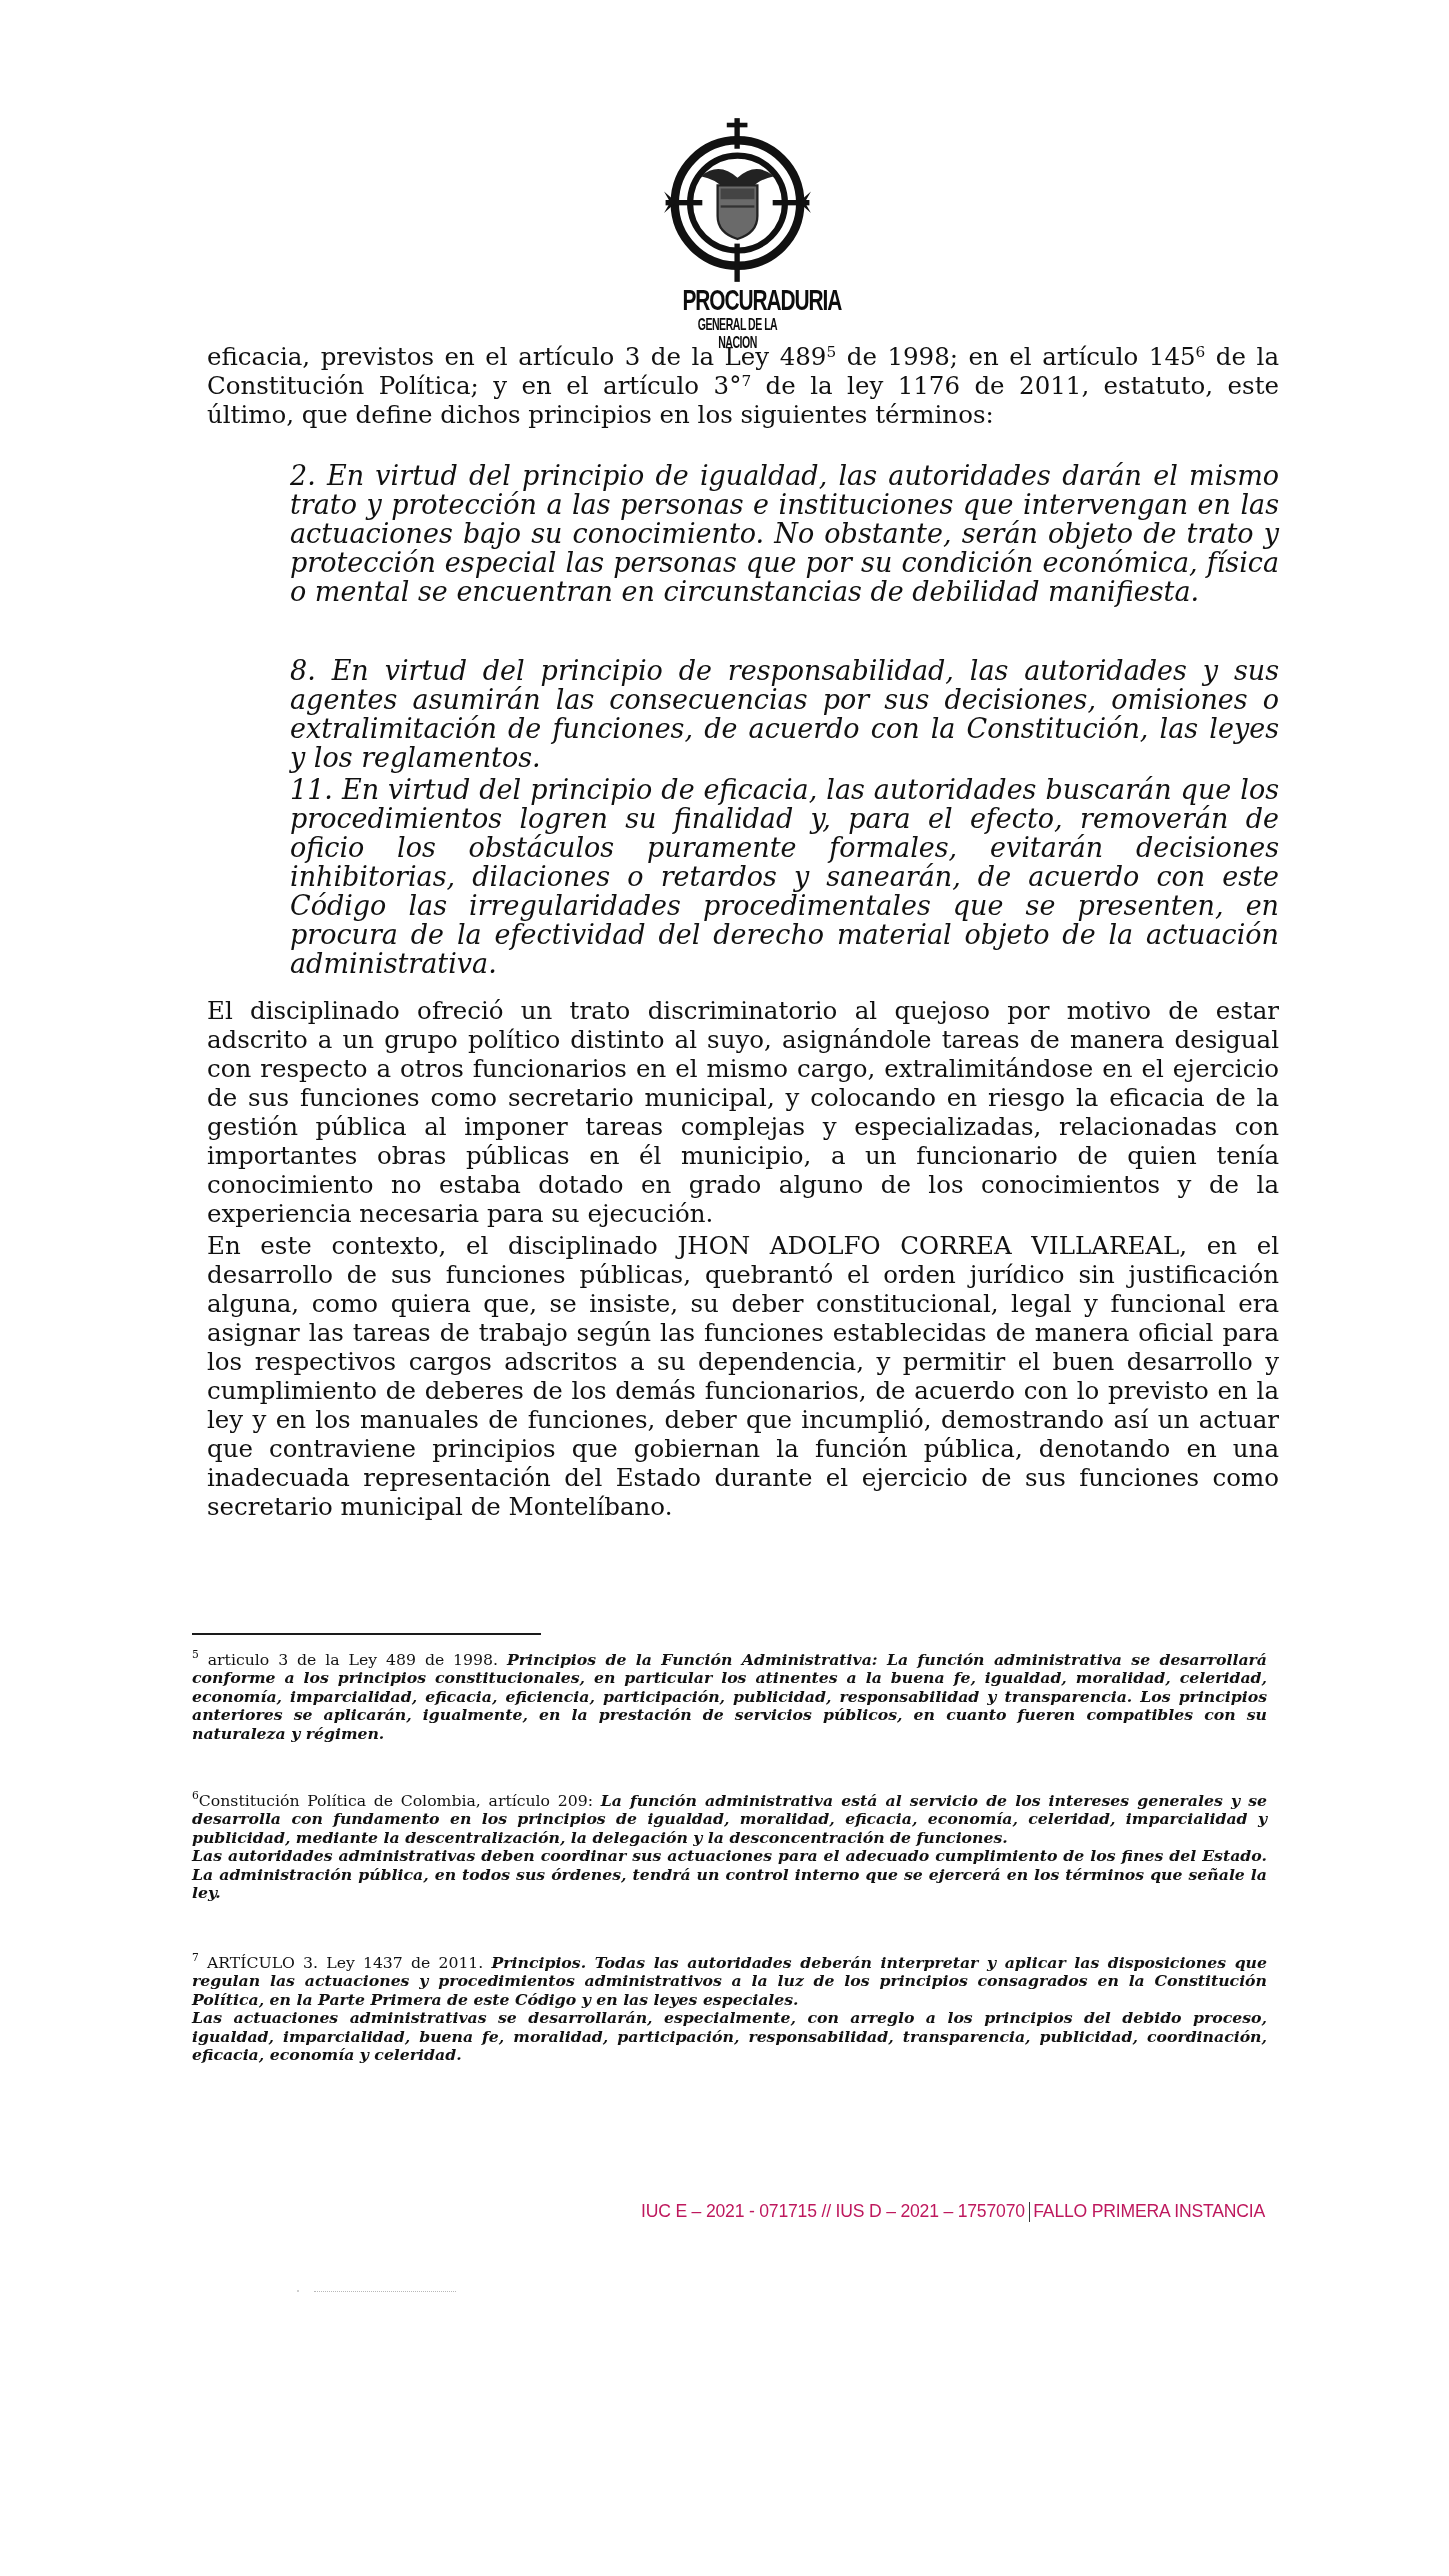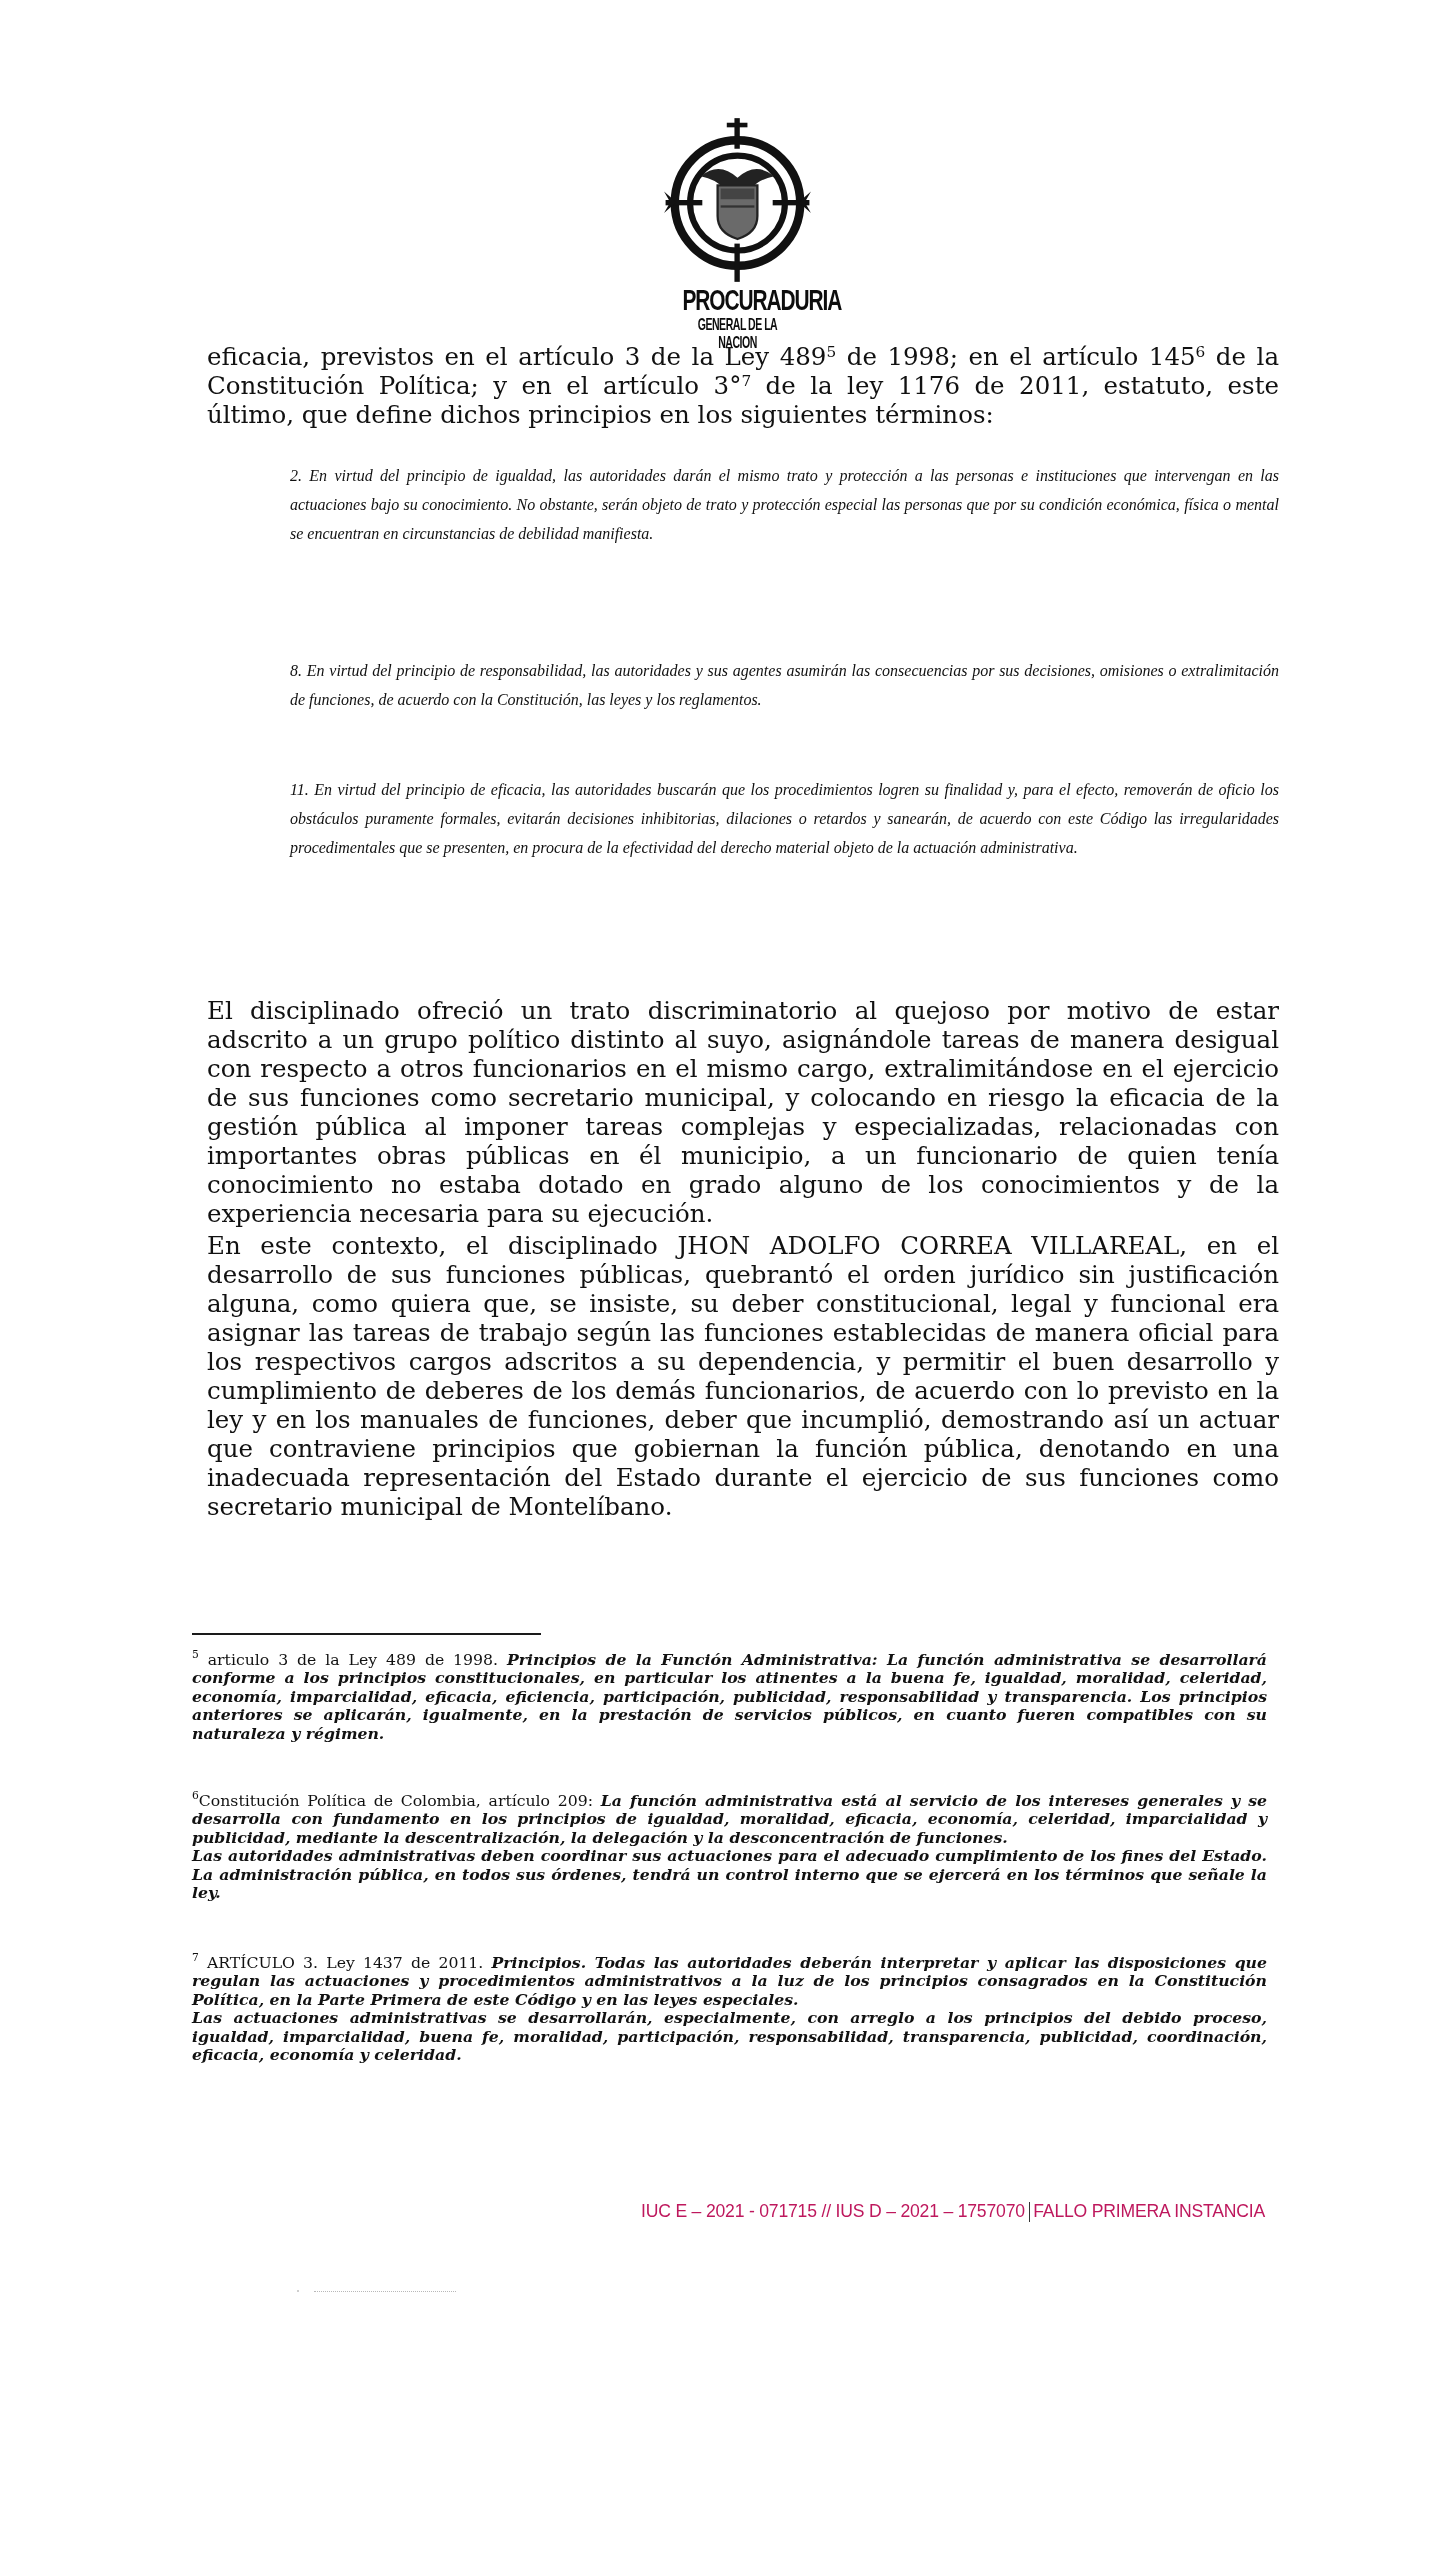--- a/index.html
+++ b/index.html
@@ -57,26 +57,25 @@
       width: 1072px;
       font-size: 24.5px;
       line-height: 29px;
       text-align: justify;
       margin: 0;
     }
     .quote {
       position: absolute;
       left: 290px;
       width: 989px;
-      font-size: 16px;
+      font-size: 27px;
       line-height: 29px;
       font-style: italic;
       text-align: justify;
       margin: 0;
-      font-family: Liberation Serif, serif;
     }
     sup.ref {
       font-size: 15.3px;
       line-height: 0;
       vertical-align: 8.4px;
     }
     .fn-rule {
       position: absolute;
       left: 192px;
       top: 1633px;

